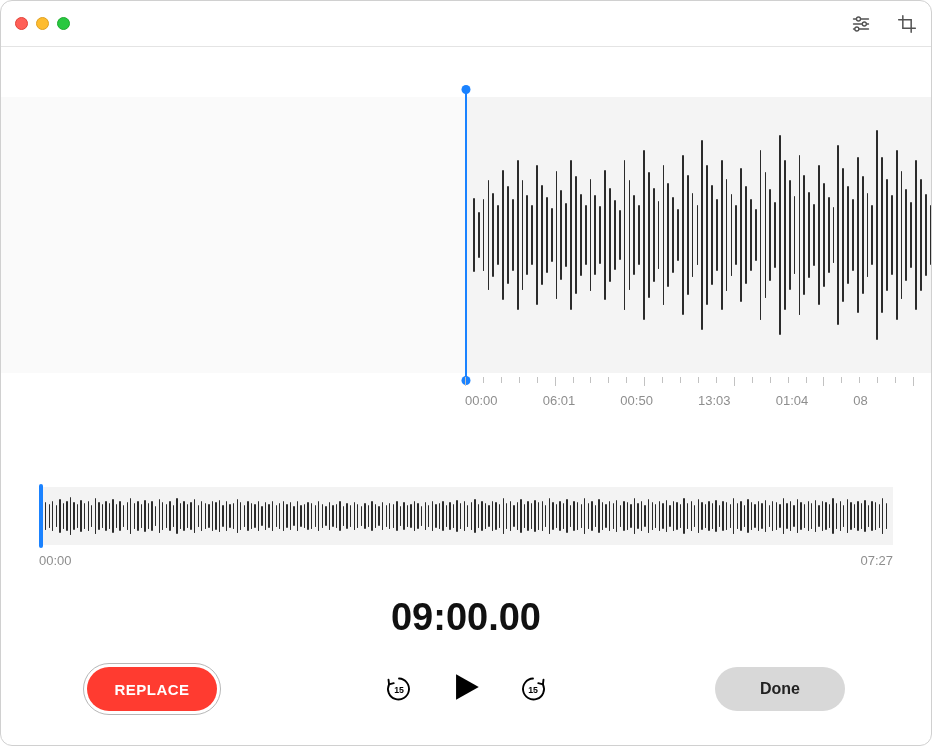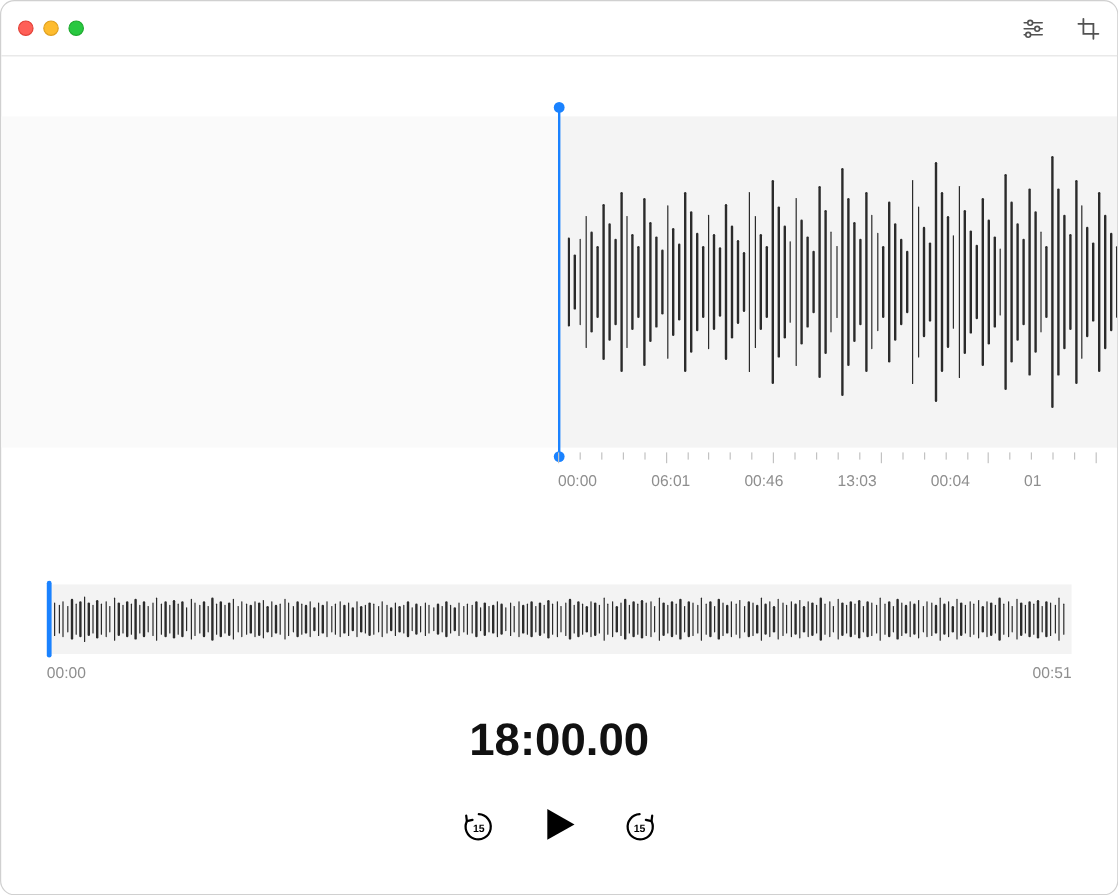--- a/index.html
+++ b/index.html
@@ -254,24 +254,24 @@
         <div class="tick" style="height: 9px;"></div>
         <div class="tick"></div>
         <div class="tick"></div>
         <div class="tick"></div>
         <div class="tick"></div>
         <div class="tick" style="height: 9px;"></div>
       </div>
     <div class="time-labels" id="time-labels">
         <span>00:00</span>
         <span>06:01</span>
-        <span>00:46</span>
+        <span>00:50</span>
         <span>13:03</span>
-        <span>00:04</span>
-        <span>01</span>
+        <span>01:04</span>
+        <span>08</span>
       </div>
   </div>
 
   <div class="overview">
     <div class="overview-wave" id="ov-wave">
         <div class="obar" style="height: 28px;"></div>
         <div class="obar" style="height: 24px;"></div>
         <div class="obar" style="height: 30px;"></div>
         <div class="obar" style="height: 22px;"></div>
         <div class="obar" style="height: 34px;"></div>
@@ -505,27 +505,30 @@
         <div class="obar" style="height: 22px;"></div>
         <div class="obar" style="height: 30px;"></div>
         <div class="obar" style="height: 28px;"></div>
         <div class="obar" style="height: 24px;"></div>
         <div class="obar" style="height: 36px;"></div>
         <div class="obar" style="height: 26px;"></div>
       </div>
     <div class="overview-cursor"></div>
     <div class="overview-times">
       <span>00:00</span>
-      <span>00:51</span>
+      <span>07:27</span>
     </div>
   </div>
 
-  <div class="big-time">18:00.00</div>
+  <div class="big-time">09:00.00</div>
 
   <div class="controls">
+    <div class="replace-btn">
+      <span>REPLACE</span>
+    </div>
 
     <div class="center-controls">
       <div class="skip">
         <svg viewBox="0 0 24 24" fill="none" stroke="#000" stroke-width="1.6">
           <path d="M12 3 A9 9 0 1 1 3.5 8" stroke-linecap="round"></path>
           <polyline points="3,4 3.5,8 7.5,7" fill="none" stroke-linecap="round"></polyline>
           <text x="12" y="15.5" font-size="7.5" font-weight="700" text-anchor="middle" fill="#000" stroke="none">15</text>
         </svg>
       </div>
       <div class="play">
@@ -535,15 +538,18 @@
       </div>
       <div class="skip">
         <svg viewBox="0 0 24 24" fill="none" stroke="#000" stroke-width="1.6">
           <path d="M12 3 A9 9 0 1 0 20.5 8" stroke-linecap="round"></path>
           <polyline points="21,4 20.5,8 16.5,7" fill="none" stroke-linecap="round"></polyline>
           <text x="12" y="15.5" font-size="7.5" font-weight="700" text-anchor="middle" fill="#000" stroke="none">15</text>
         </svg>
       </div>
     </div>
 
+    <div class="done-btn">
+      <span>Done</span>
+    </div>
   </div>
 
 </div>
 
 </body></html>

